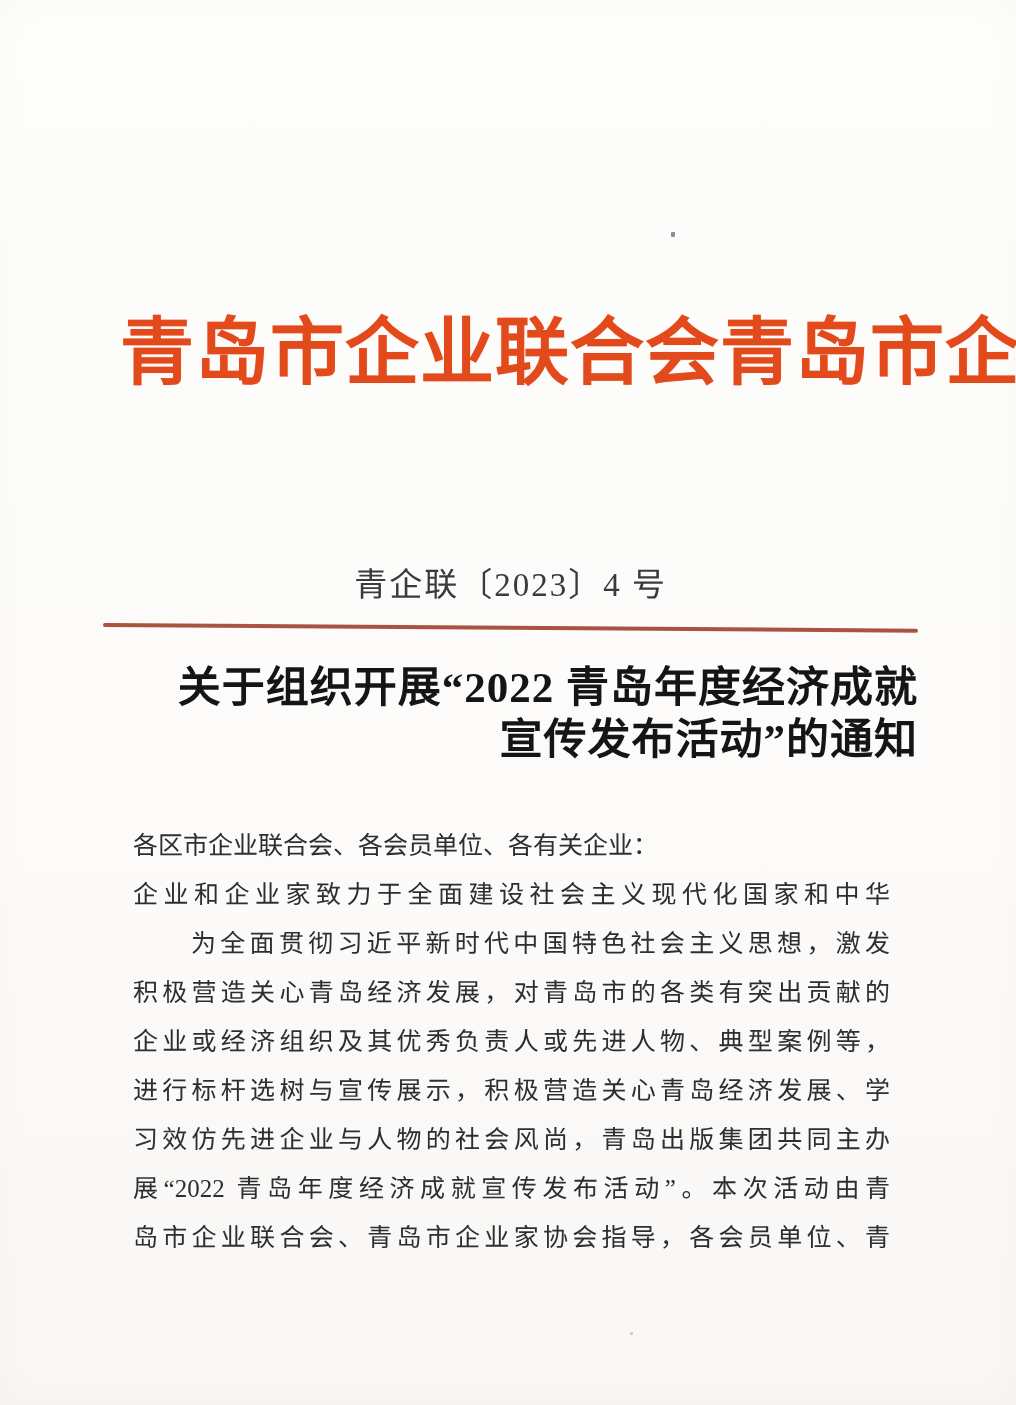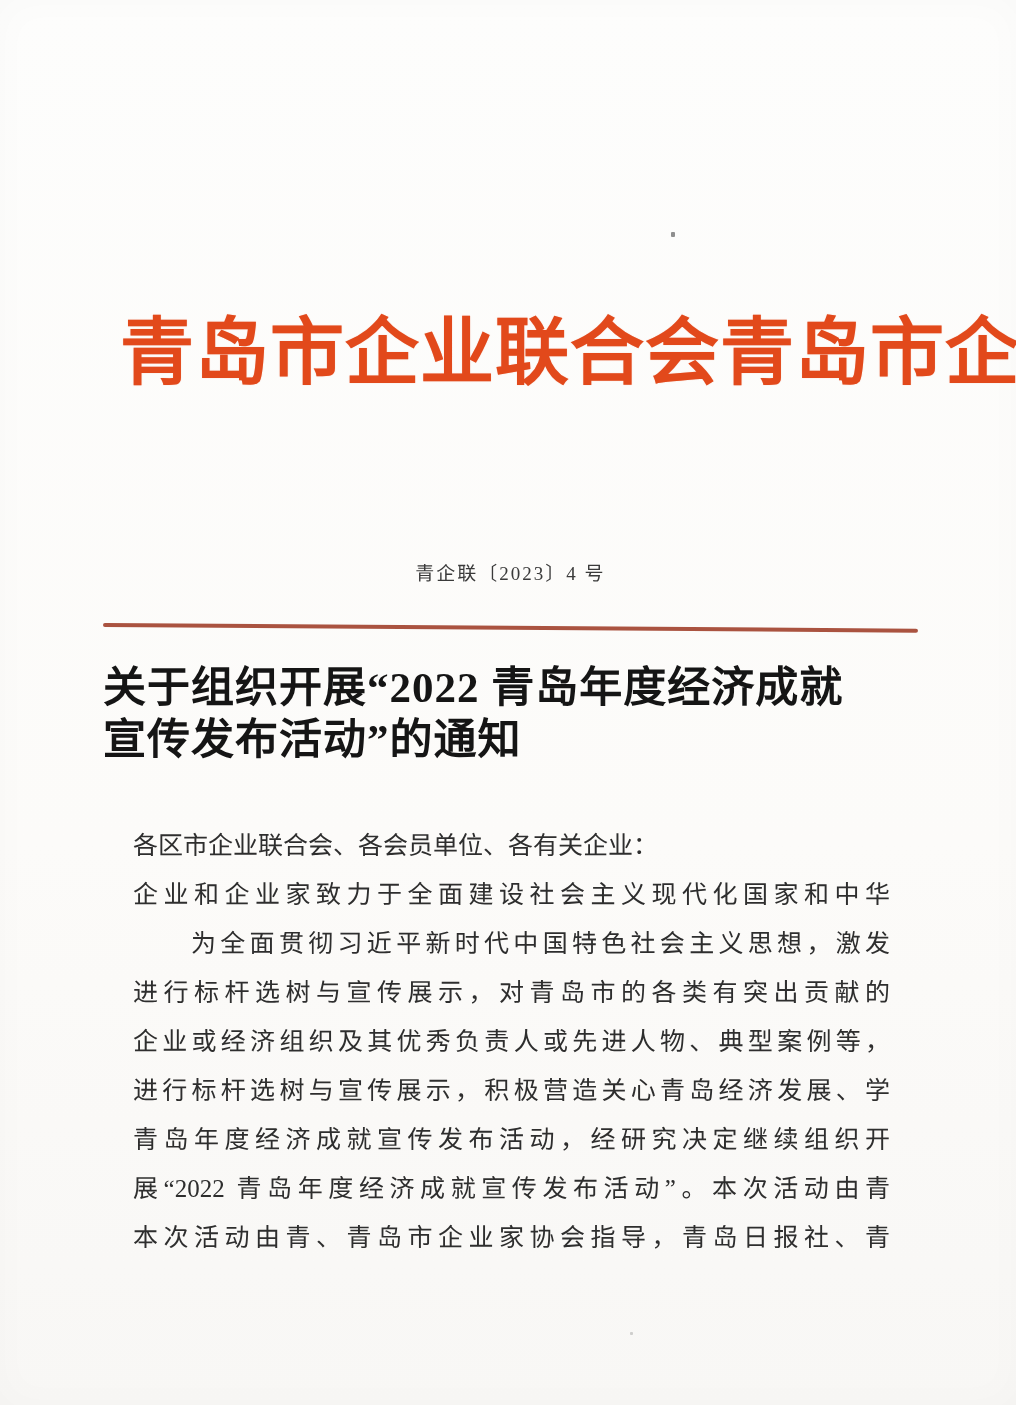--- a/index.html
+++ b/index.html
@@ -44,21 +44,21 @@
     white-space: nowrap;
     text-shadow: 0 0 1px rgba(226,73,27,0.35);
   }
   
   .doc-number {
     position: absolute;
     top: 558px;
     left: 103px;
     width: 815px;
     text-align: center;
-    font-size: 19px;
+    font-size: 33px;
     letter-spacing: 2px;
     color: #3a3a3a;
   }
   
   .red-line {
     position: absolute;
     top: 623px;
     left: 103px;
     width: 815px;
     height: 4px;
@@ -66,21 +66,21 @@
     border-radius: 2px;
     transform: rotate(0.4deg);
     transform-origin: left center;
   }
   
   .title {
     position: absolute;
     top: 662px;
     left: 103px;
     width: 815px;
-    text-align: left;
+    text-align: right;
     font-size: 43px;
     line-height: 52px;
     font-weight: 700;
     letter-spacing: 1px;
     color: #151515;
   }
   .title span { display: block; white-space: nowrap; }
   
   .body-block {
     position: absolute;
@@ -133,24 +133,24 @@
 
   <div class="title">
     <span>关于组织开展“2022 青岛年度经济成就</span>
     <span>宣传发布活动”的通知</span>
   </div>
 
   <div class="body-block">
     <div class="line">各区市企业联合会、各会员单位、各有关企业：</div>
     <div class="line stretch">企业和企业家致力于全面建设社会主义现代化国家和中华</div>
     <div class="line stretch indent">为全面贯彻习近平新时代中国特色社会主义思想，激发</div>
-    <div class="line stretch">进行标杆选树与宣传展示，对青岛市的各类有突出贡献的</div>
+    <div class="line stretch">积极营造关心青岛经济发展，对青岛市的各类有突出贡献的</div>
     <div class="line stretch">企业或经济组织及其优秀负责人或先进人物、典型案例等，</div>
     <div class="line stretch">进行标杆选树与宣传展示，积极营造关心青岛经济发展、学</div>
-    <div class="line stretch">青岛年度经济成就宣传发布活动，经研究决定继续组织开</div>
+    <div class="line stretch">习效仿先进企业与人物的社会风尚，青岛出版集团共同主办</div>
     <div class="line stretch">展“2022 青岛年度经济成就宣传发布活动”。本次活动由青</div>
-    <div class="line stretch">本次活动由青、青岛市企业家协会指导，青岛日报社、青</div>
+    <div class="line stretch">岛市企业联合会、青岛市企业家协会指导，各会员单位、青</div>
   </div>
 
   <div class="speck speck-1"></div>
   <div class="speck speck-2"></div>
 
 </div>
 
 </body></html>

